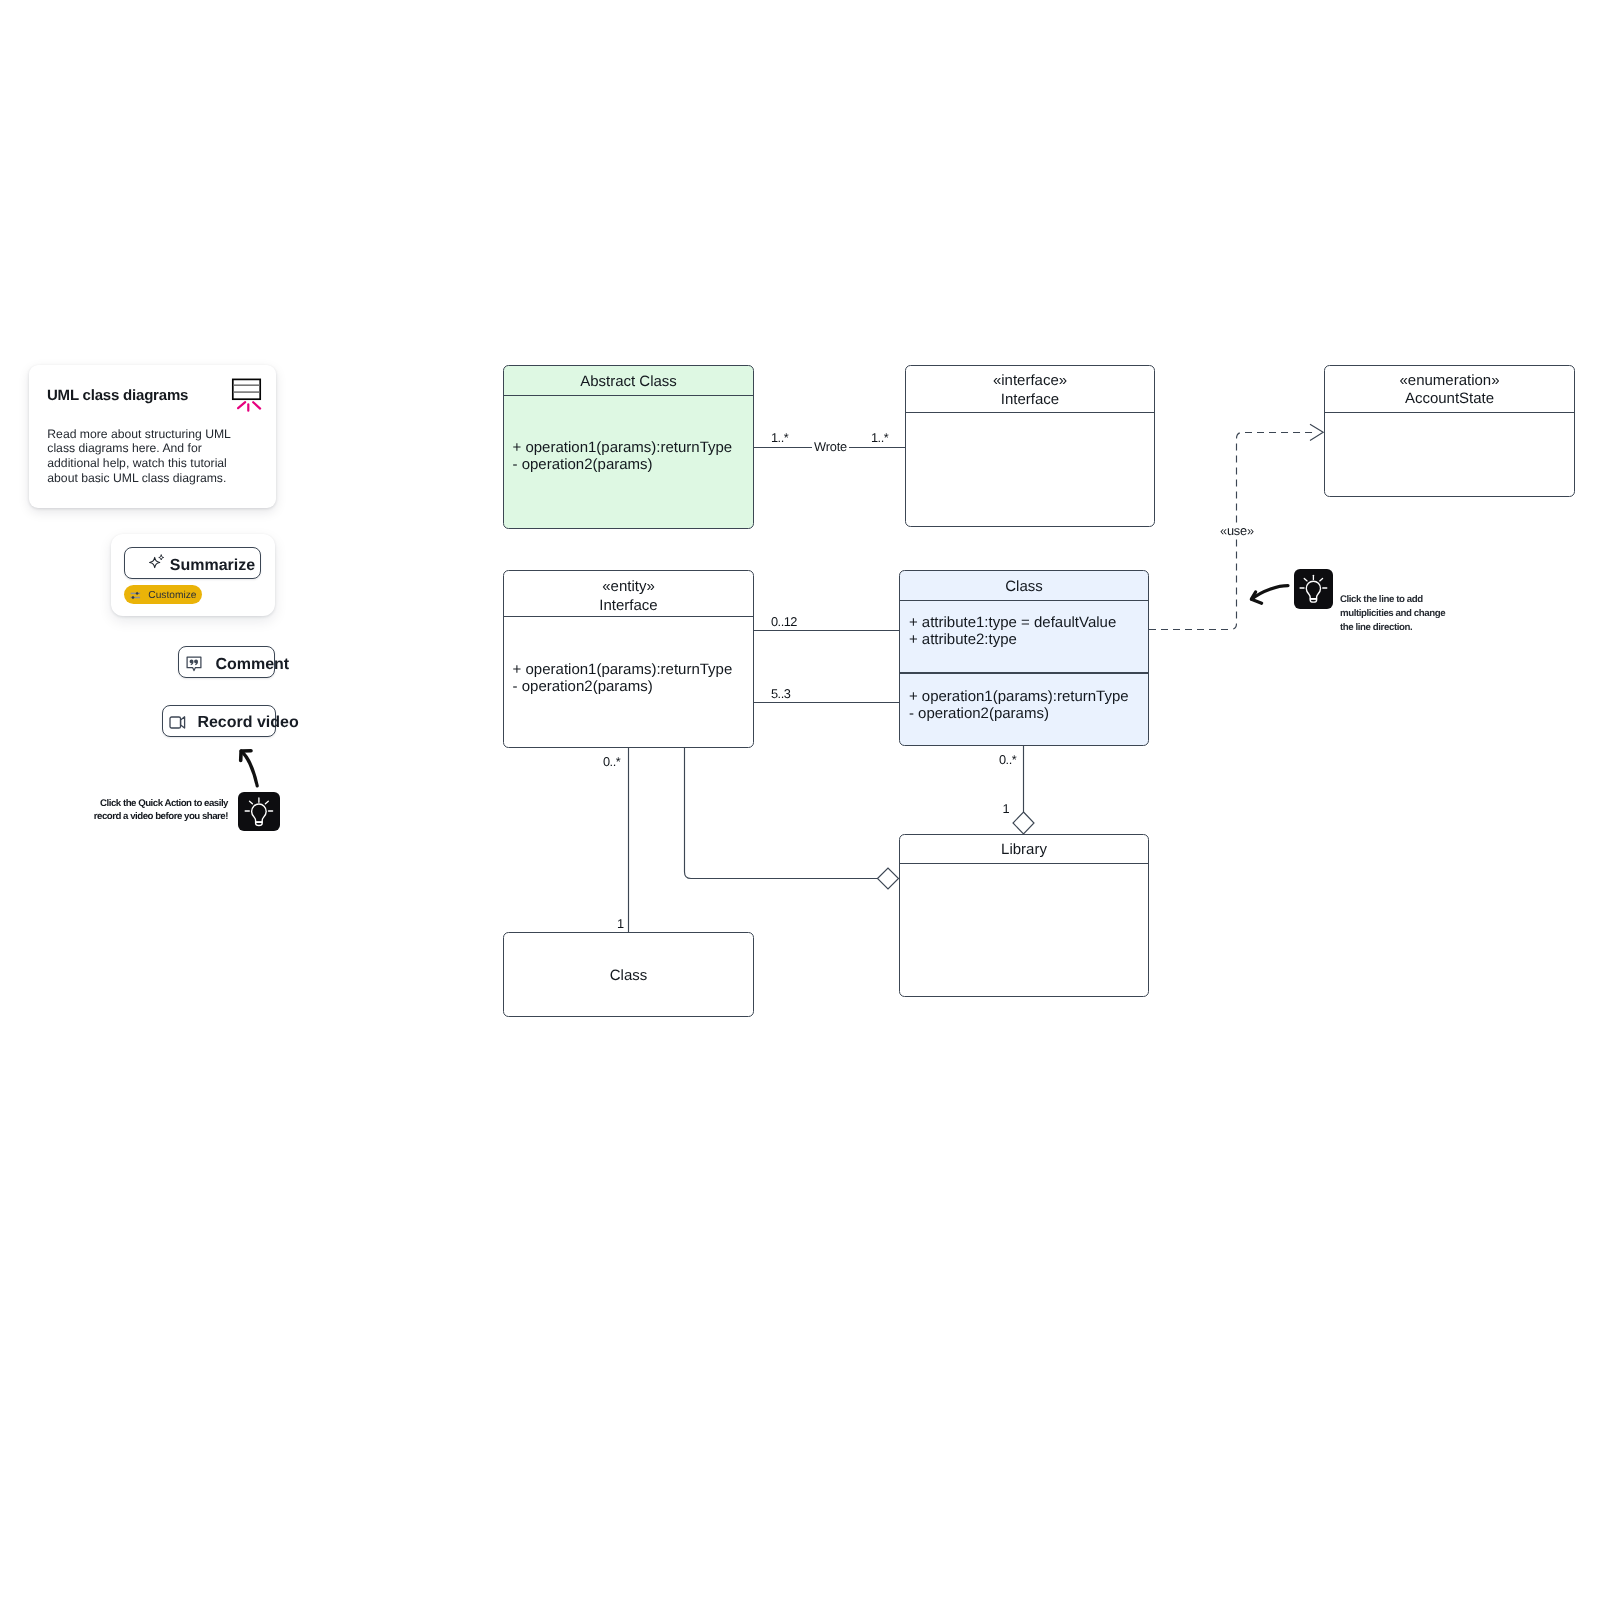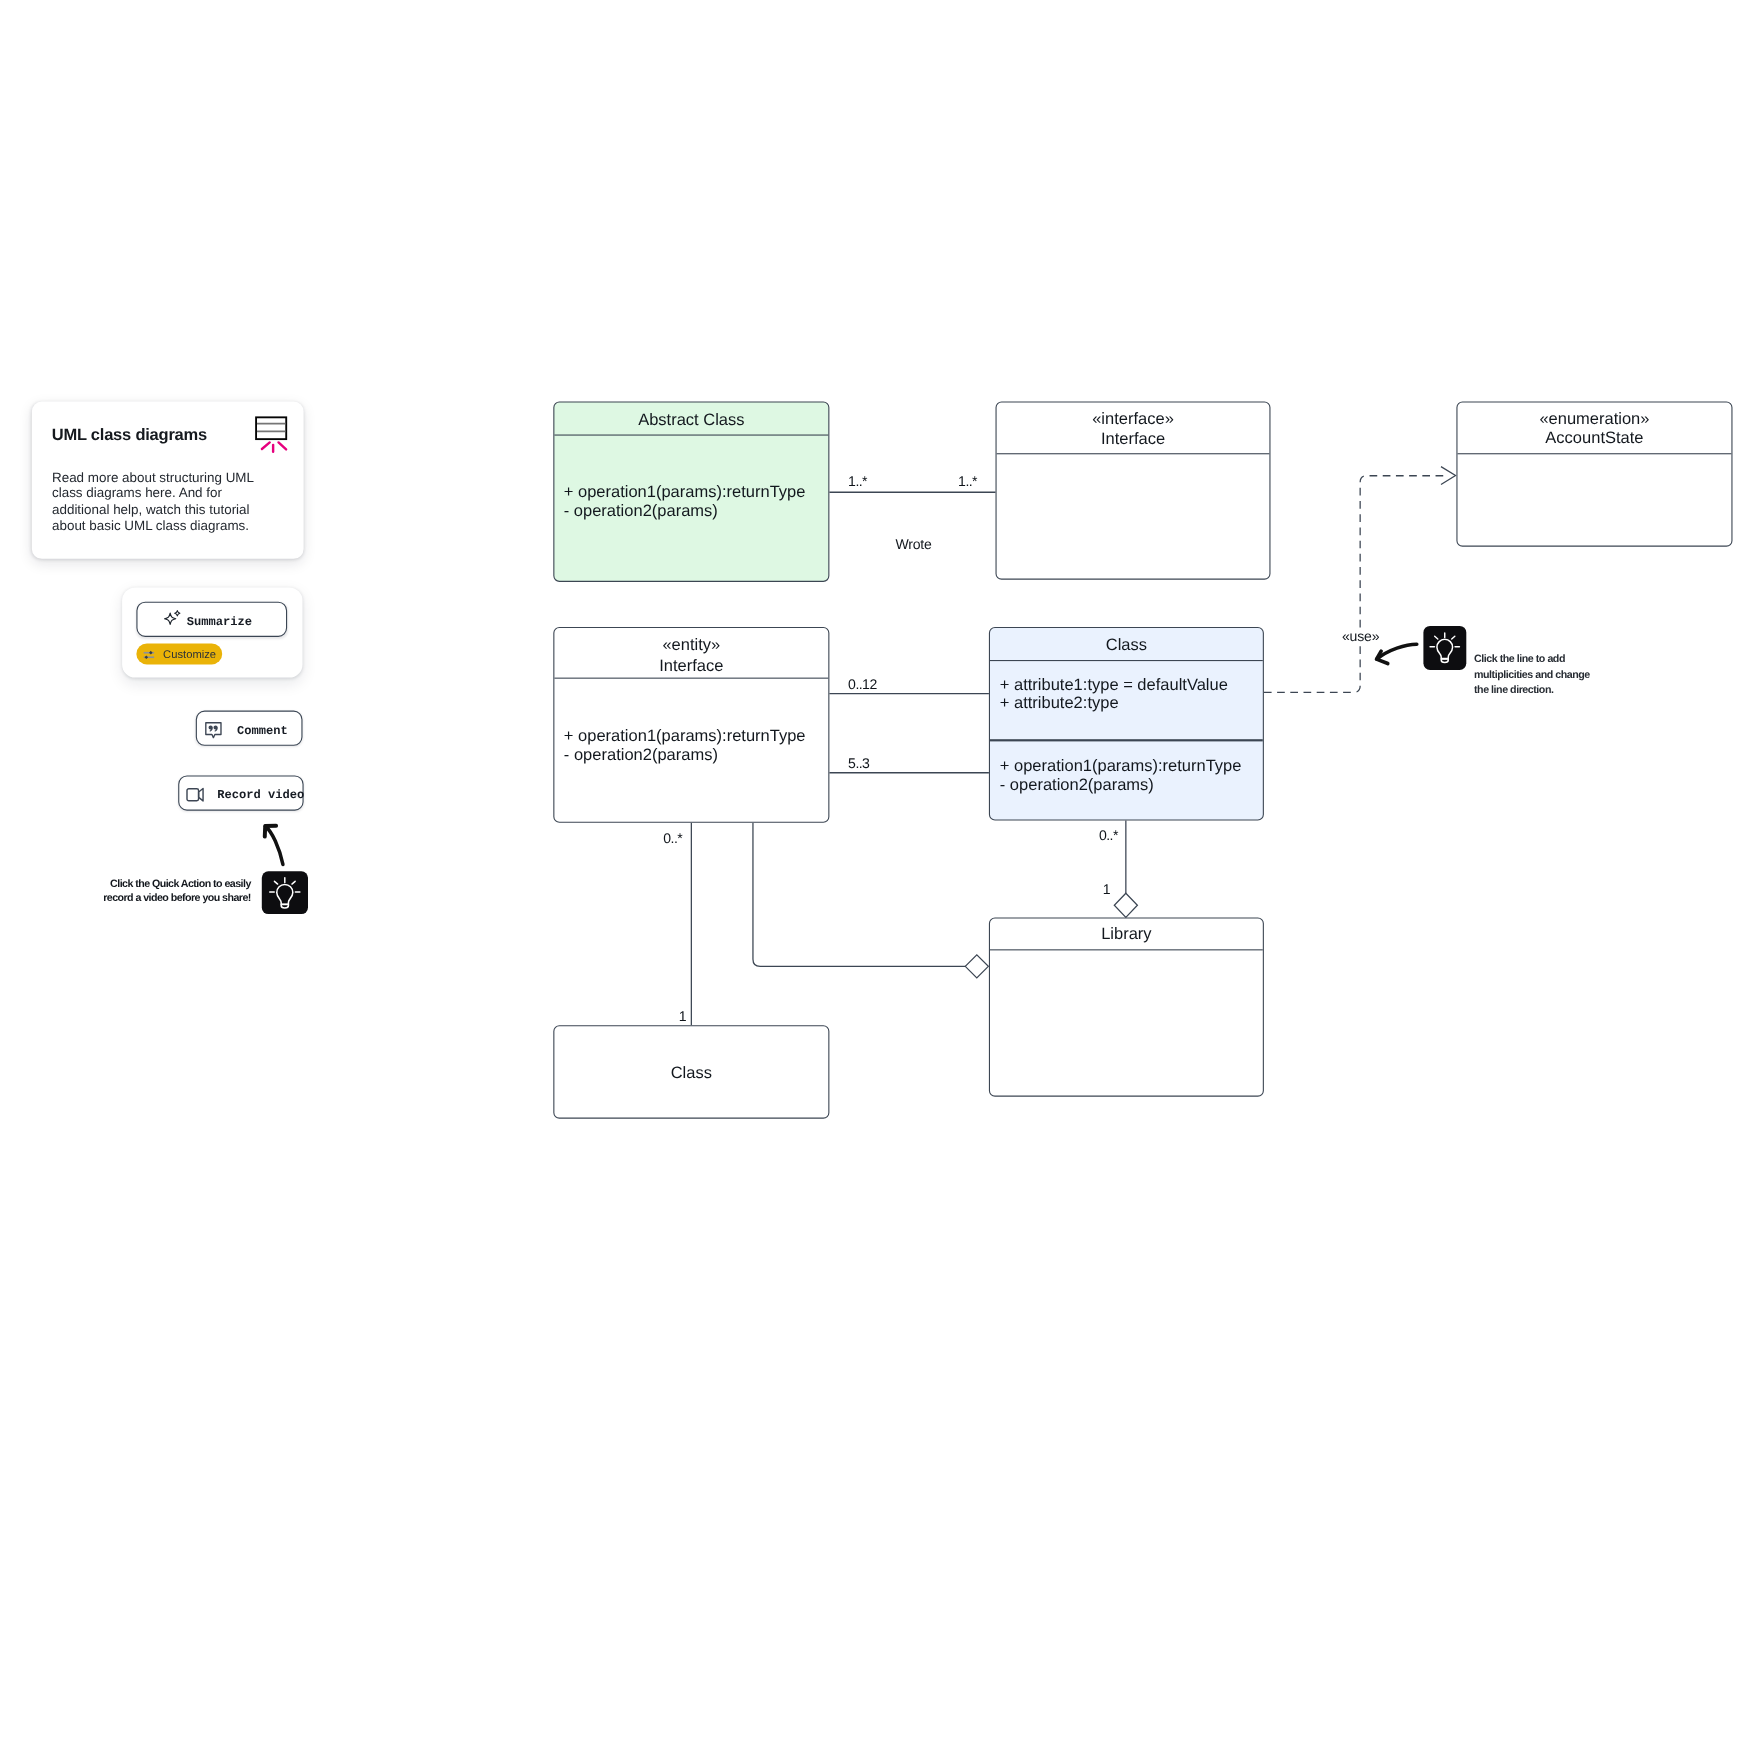--- a/index.html
+++ b/index.html
@@ -17,35 +17,35 @@
              font-size:15px;color:#13181e;line-height:18.5px;white-space:pre;}
   .uml-div{position:absolute;left:0;right:0;height:0;border-top:1.2px solid #3c4653;}
   .uml-div.thick{border-top-width:2.2px;}
   .uml-rows{position:absolute;font-size:15px;color:#13181e;line-height:17px;
             white-space:pre;}
 
   
   .mult{position:absolute;font-size:12.8px;letter-spacing:-0.5px;color:#0f141a;
         line-height:14px;white-space:nowrap;}
   .edge-label{position:absolute;font-size:12.8px;letter-spacing:-0.2px;color:#13181e;
-              line-height:14px;white-space:nowrap;background:#fff;padding:0 2px;margin-top:48px;}
+              line-height:14px;white-space:nowrap;background:#fff;padding:0 2px;}
 
   
   .info-card{position:absolute;box-sizing:border-box;background:#fff;border-radius:9px;
              box-shadow:0 1px 3px rgba(15,23,42,.13),0 4px 12px rgba(15,23,42,.10);}
   .info-title{position:absolute;font-size:15px;font-weight:700;color:#15191e;
               letter-spacing:-0.2px;line-height:20px;white-space:nowrap;}
   .info-body{position:absolute;font-size:12.2px;color:#242930;line-height:14.6px;}
 
   
   .qa-panel{position:absolute;background:#fff;border-radius:12px;
             box-shadow:0 1px 3px rgba(15,23,42,.12),0 5px 14px rgba(15,23,42,.09);}
   .qa-btn{position:absolute;box-sizing:border-box;background:#fff;border:1.15px solid #3b4654;
-          border-radius:8px;font-size:11px;font-weight:700;color:#171c24;
-          box-shadow:0 1px 2px rgba(15,23,42,.10);white-space:nowrap;font-family:Liberation Mono, monospace;}
+          border-radius:8px;font-size:16px;font-weight:700;color:#171c24;
+          box-shadow:0 1px 2px rgba(15,23,42,.10);white-space:nowrap;}
   .qa-btn > span{position:absolute;}
   .qa-chip > span{position:absolute;}
   .qa-chip{position:absolute;box-sizing:border-box;background:#eab308;border-radius:999px;
            font-size:10.2px;color:#2b3038;white-space:nowrap;}
   .tip-text{position:absolute;font-size:9.7px;font-weight:700;color:#14181e;
             letter-spacing:-0.5px;line-height:13.1px;text-align:right;}
   .tip-text.left{text-align:left;font-weight:600;letter-spacing:-0.42px;
                  line-height:13.9px;color:#272c33;}
   .bulb-badge{position:absolute;background:#0d0d10;border-radius:6px;
               display:flex;align-items:center;justify-content:center;}

